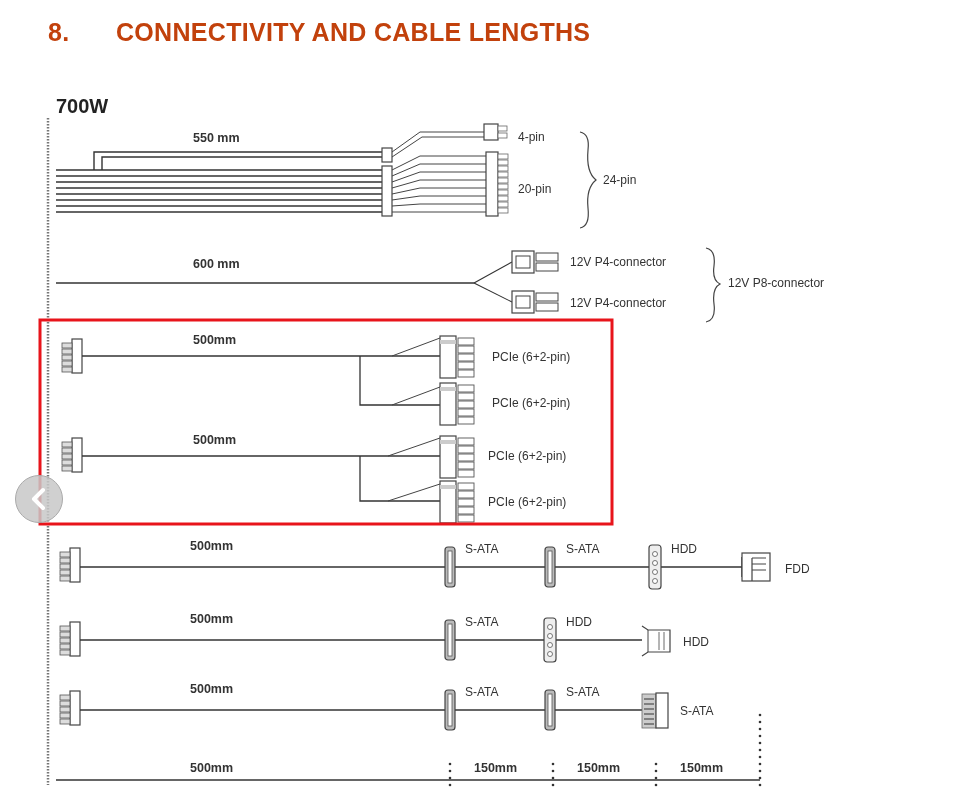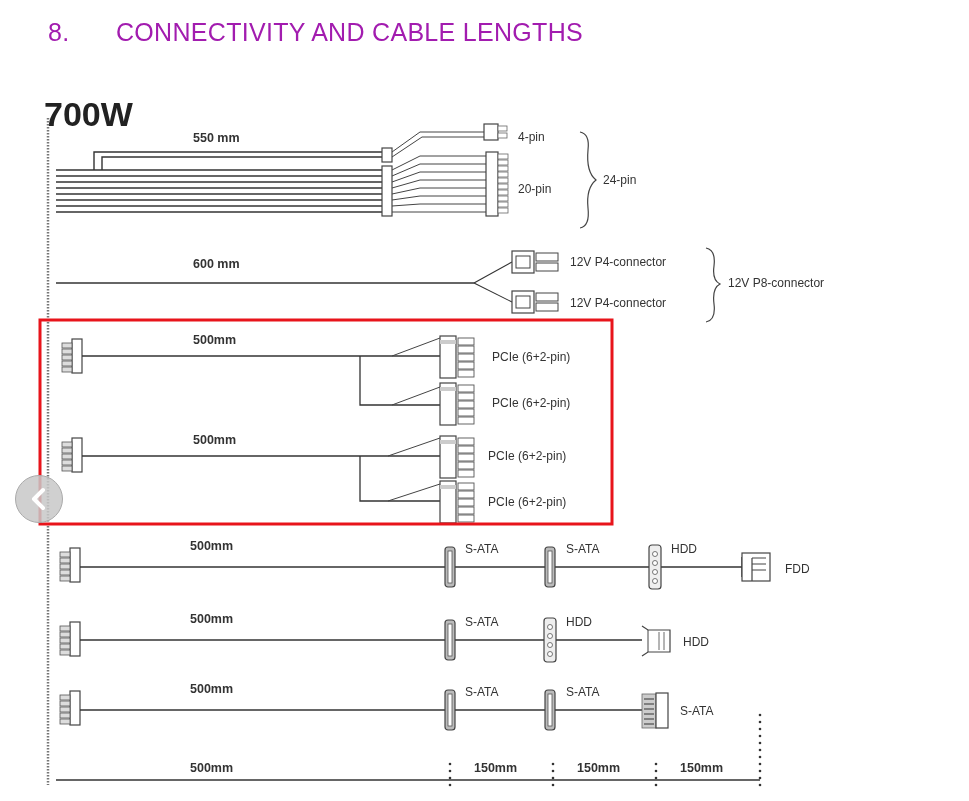--- a/index.html
+++ b/index.html
@@ -1,19 +1,19 @@
 <!DOCTYPE html>
 <html><head>
   <meta charset="utf-8">
   <style>
     html, body { margin: 0; padding: 0; background: #ffffff; }
     body { width: 969px; height: 801px; position: relative; overflow: hidden; font-family: "Liberation Sans", sans-serif; color: #1a1a1a; }
-    .heading { position: absolute; left: 48px; top: 18px; font-size: 25px; font-weight: normal; letter-spacing: 0.3px; color: #a21caf; }
+    .heading { position: absolute; left: 48px; top: 18px; font-size: 25px; font-weight: bold; letter-spacing: 0.3px; color: #c2410c; }
     .heading .num { display: inline-block; width: 68px; }
-    .subheading { position: absolute; left: 44px; top: 95px; font-size: 34px; font-weight: bold; color: #222; }
+    .subheading { position: absolute; left: 56px; top: 95px; font-size: 20px; font-weight: bold; color: #222; }
     svg.diagram { position: absolute; left: 0; top: 0; }
     .lbl { font-family: "Liberation Sans", sans-serif; font-size: 12px; fill: #333; }
     .lbl-len { font-family: "Liberation Sans", sans-serif; font-size: 12.5px; fill: #333; font-weight: bold; }
     .nav-btn { position: absolute; left: 15px; top: 475px; width: 48px; height: 48px; border-radius: 50%; background: rgba(200,200,200,0.85); border: 1px solid #aaa; box-sizing: border-box; display: flex; align-items: center; justify-content: center; cursor: pointer; }
     .nav-btn svg { display: block; }
   </style>
 </head>
 <body>
 
 <div class="heading">

